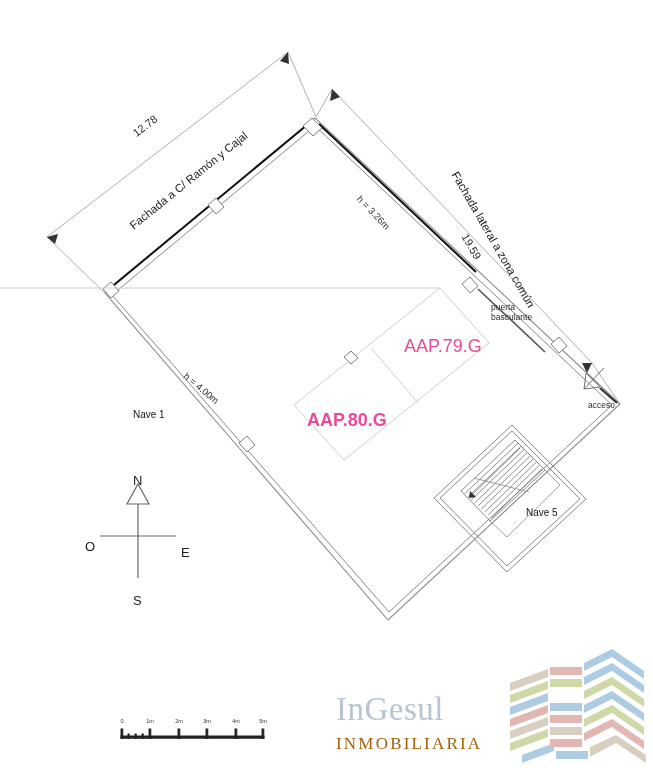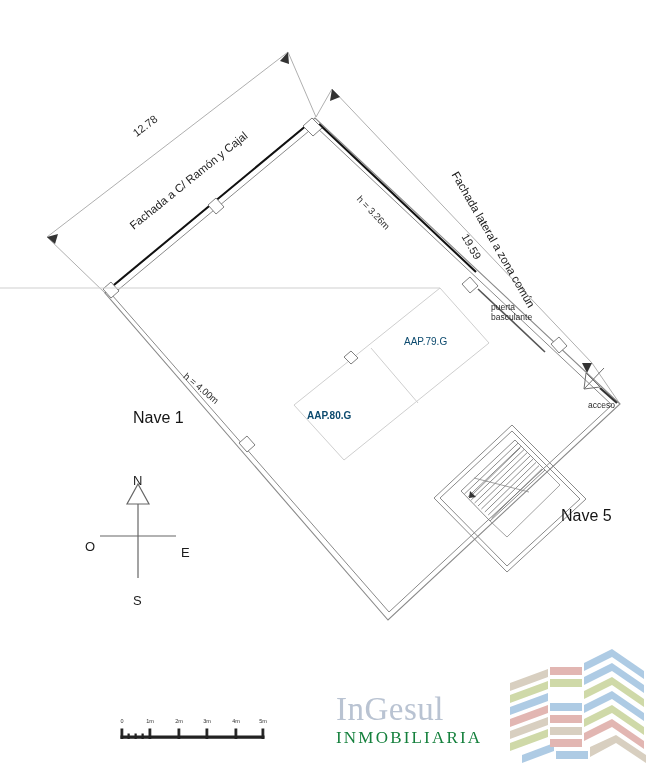--- a/index.html
+++ b/index.html
@@ -46,26 +46,26 @@
   }
   .facade-lbl {
     font-size: 11.5px;
     color: #1c1c1c;
   }
   .h-lbl {
     font-size: 9.5px;
     color: #2b2b2b;
   }
   .nave-lbl {
-    font-size: 16px;
+    font-size: 10px;
     color: #151515;
   }
   .bay-lbl {
-    font-size: 10px;
-    color: #0c4a6e;
+    font-size: 18px;
+    color: #ec4899;
   }
   .small-note {
     font-size: 8.5px;
     color: #2b2b2b;
     line-height: 1.15;
   }
   .compass-lbl {
     font-size: 13px;
     color: #1c1c1c;
   }
@@ -122,23 +122,23 @@
   #logo-name {
     font-family: "Liberation Serif", serif;
     font-size: 33px;
     color: #b9c3d2;
     line-height: 1;
     letter-spacing: 0.5px;
   }
   #logo-sub {
     font-family: "Liberation Serif", serif;
     font-size: 17px;
-    color: #15803d;
+    color: #a16207;
     letter-spacing: 2.2px;
-    margin-top: 2px;
+    margin-top: 8px;
   }
   #logo-mark {
     position: absolute;
     left: 168px;
     top: 0px;
     width: 150px;
     height: 122px;
   }
 </style>
 </head>
@@ -284,21 +284,21 @@
   <div class="lbl dim-num" style="left:469px; top:232px; transform: rotate(60deg); transform-origin: left top;">19.59</div>
 
   <div class="lbl facade-lbl" style="left:459px; top:170px; transform: rotate(60deg); transform-origin: left top;">Fachada lateral a zona común</div>
 
   <div class="lbl h-lbl" style="left:362px; top:194px; transform: rotate(46deg); transform-origin: left top;">h = 3.26m</div>
 
   <div class="lbl h-lbl" style="left:188px; top:371px; transform: rotate(40deg); transform-origin: left top;">h = 4.00m</div>
 
   <div class="lbl nave-lbl" style="left:133px; top:410px;">Nave 1</div>
 
-  <div class="lbl nave-lbl" style="left:561px; top:508px;">Nave 5</div>
+  <div class="lbl nave-lbl" style="left:526px; top:508px;">Nave 5</div>
 
   <div class="lbl bay-lbl" style="left:404px; top:337px;">AAP.79.G</div>
 
   <div class="lbl bay-lbl" style="left:307px; top:411px;font-weight:bold;">AAP.80.G</div>
 
   <div class="lbl small-note" style="left:491px; top:303px;">
     <div>puerta</div>
     <div>basculante</div>
   </div>
 

